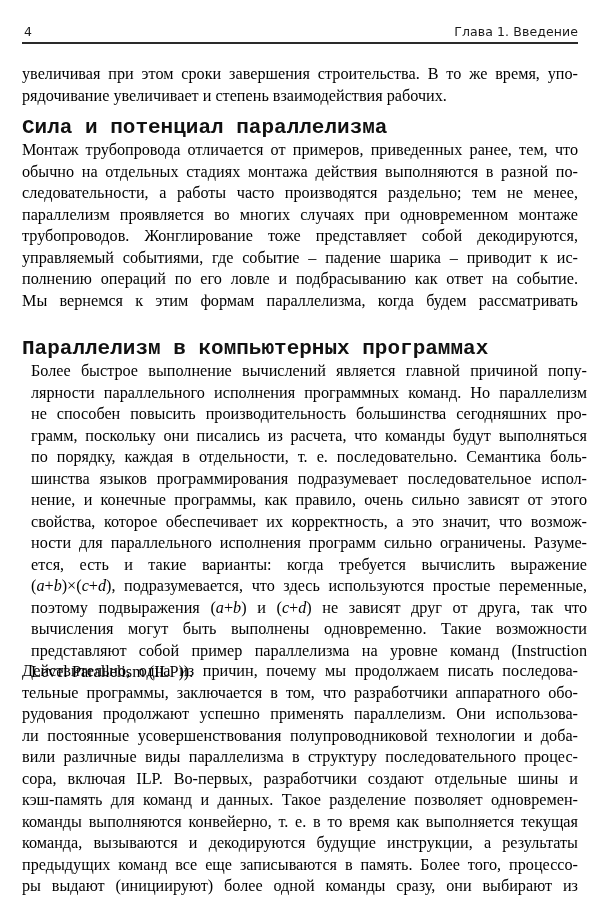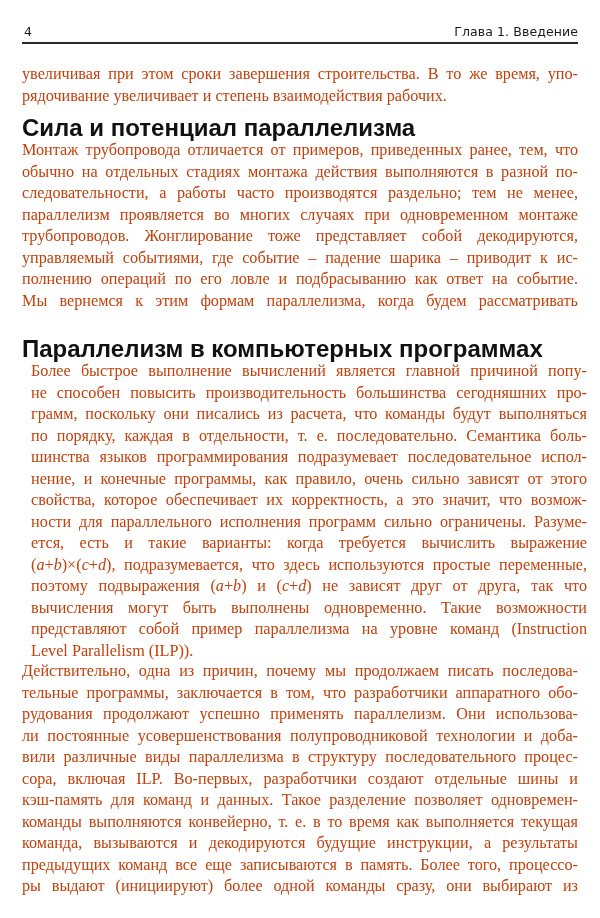--- a/index.html
+++ b/index.html
@@ -50,37 +50,37 @@
       background: #2a2a2a;
     }
     .body-text {
       position: absolute;
       left: 0;
       width: 556px;
       font-family: "Liberation Serif", serif;
       font-size: 16.2px;
       line-height: 21.5px;
       text-align: justify;
-      color: #c2410c;
+      color: #000000;
     }
     .line {
       display: block;
       text-align: justify;
       text-align-last: justify;
       white-space: nowrap;
     }
     .line.last {
       text-align-last: left;
     }
     .section-heading {
       position: absolute;
       left: 0;
-      font-family: Liberation Sans, sans-serif;
+      font-family: Liberation Mono, monospace;
       font-weight: bold;
-      font-size: 24px;
+      font-size: 21px;
       line-height: 26px;
       color: #111111;
     }
     .para-1 { top: 64px; }
     .heading-1 { top: 115px; }
     .para-2 { top: 140px; }
     .heading-2 { top: 336px; }
     .para-3 { top: 361px; margin-left: 9px; }
     .para-4 { top: 661px; }
     i.var { font-style: italic; }
@@ -111,20 +111,21 @@
     <span class="line" style="white-space: normal;">трубопроводов. Жонглирование тоже представляет собой декодируются,</span>
     <span class="line" style="white-space: normal;">управляемый событиями, где событие – падение шарика – приводит к ис-</span>
     <span class="line" style="white-space: normal;">полнению операций по его ловле и подбрасыванию как ответ на событие.</span>
     <span class="line" style="white-space: normal;">Мы вернемся к этим формам параллелизма, когда будем рассматривать</span>
   </div>
 
   <div class="section-heading heading-2">Параллелизм в компьютерных программах</div>
 
   <div class="body-text para-3">
     <span class="line" style="white-space: normal;">Более быстрое выполнение вычислений является главной причиной попу-</span>
+    <span class="line" style="white-space: normal;">лярности параллельного исполнения программных команд. Но параллелизм</span>
     <span class="line" style="white-space: normal;">не способен повысить производительность большинства сегодняшних про-</span>
     <span class="line" style="white-space: normal;">грамм, поскольку они писались из расчета, что команды будут выполняться</span>
     <span class="line" style="white-space: normal;">по порядку, каждая в отдельности, т. е. последовательно. Семантика боль-</span>
     <span class="line" style="white-space: normal;">шинства языков программирования подразумевает последовательное испол-</span>
     <span class="line" style="white-space: normal;">нение, и конечные программы, как правило, очень сильно зависят от этого</span>
     <span class="line" style="white-space: normal;">свойства, которое обеспечивает их корректность, а это значит, что возмож-</span>
     <span class="line" style="white-space: normal;">ности для параллельного исполнения программ сильно ограничены. Разуме-</span>
     <span class="line" style="white-space: normal;">ется, есть и такие варианты: когда требуется вычислить выражение</span>
     <span class="line" style="white-space: normal;"><span>(</span><i class="var">a</i><span>+</span><i class="var">b</i><span>)×(</span><i class="var">c</i><span>+</span><i class="var">d</i><span>), подразумевается, что здесь используются простые переменные,</span></span>
     <span class="line" style="white-space: normal;"><span>поэтому подвыражения (</span><i class="var">a</i><span>+</span><i class="var">b</i><span>) и (</span><i class="var">c</i><span>+</span><i class="var">d</i><span>) не зависят друг от друга, так что</span></span>

